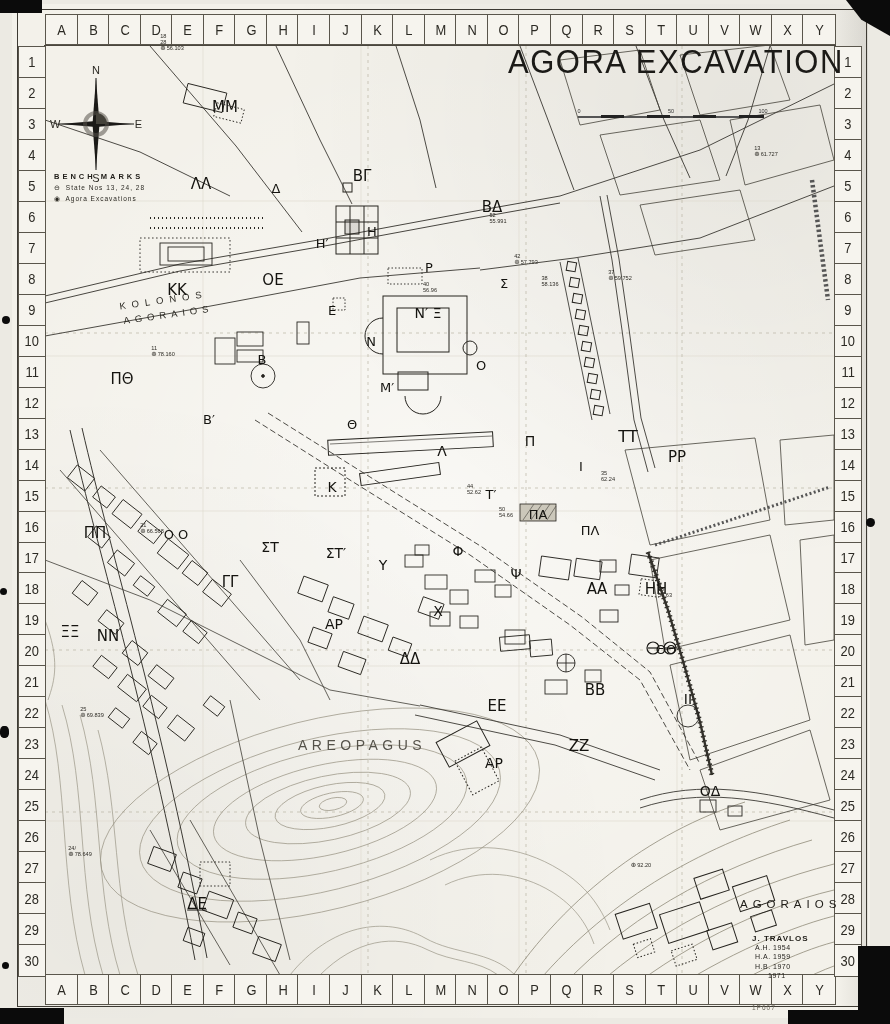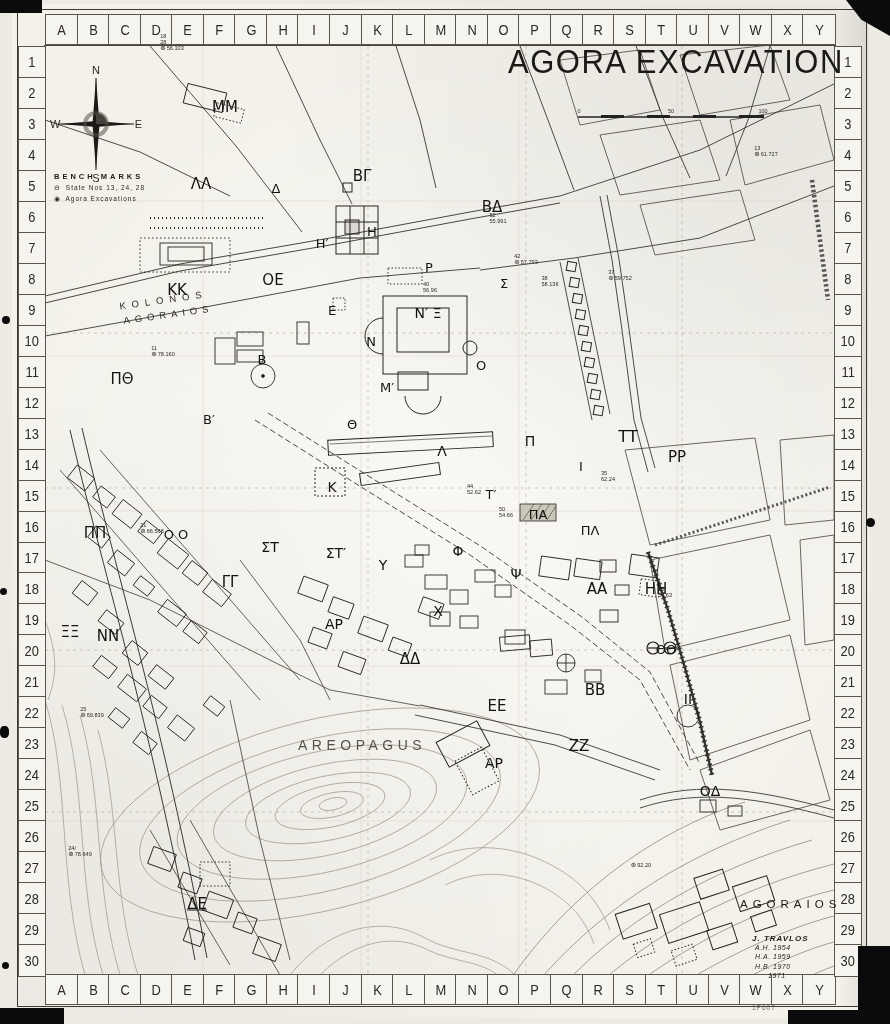--- a/index.html
+++ b/index.html
@@ -46,21 +46,21 @@
   #legend .lg-title{font-size:7.5px;letter-spacing:3px;font-weight:700;color:#22201b;}
   #legend .lg-item{font-size:6.5px;letter-spacing:1px;margin-top:3px;white-space:nowrap;color:#2a2822;}
   #legend .lg-sym{display:inline-block;width:9px;font-size:7px;}
   
   .place{position:absolute;color:#3c3a32;white-space:nowrap;}
   #kolonos{left:120px;top:292px;font-size:9.5px;letter-spacing:6px;transform:rotate(-8deg);line-height:15px;color:#2e2c26;}
   #kolonos .l2{margin-left:2px;letter-spacing:5px;}
   #areopagus{left:298px;top:737px;font-size:14px;letter-spacing:4.5px;color:#55524a;}
   #acropolis{left:740px;top:898px;font-size:11.5px;letter-spacing:5px;color:#22201b;}
   
-  #credits{position:absolute;left:752px;top:934px;color:#1f1d18;font-style:italic;}
+  #credits{position:absolute;left:752px;top:934px;color:#1f1d18;}
   #credits .cr-name{font-size:8px;font-weight:700;letter-spacing:1px;}
   #credits .cr-line{font-size:7px;line-height:9.4px;margin-left:3px;letter-spacing:.5px;}
   #credits .cr-line:last-child{margin-left:16px;}
   
   .glabel{
     position:absolute;transform:translate(-50%,-50%);
     color:#14130f;font-weight:400;white-space:nowrap;line-height:1;
     font-family:"DejaVu Sans","Liberation Sans",sans-serif;
   }
   

